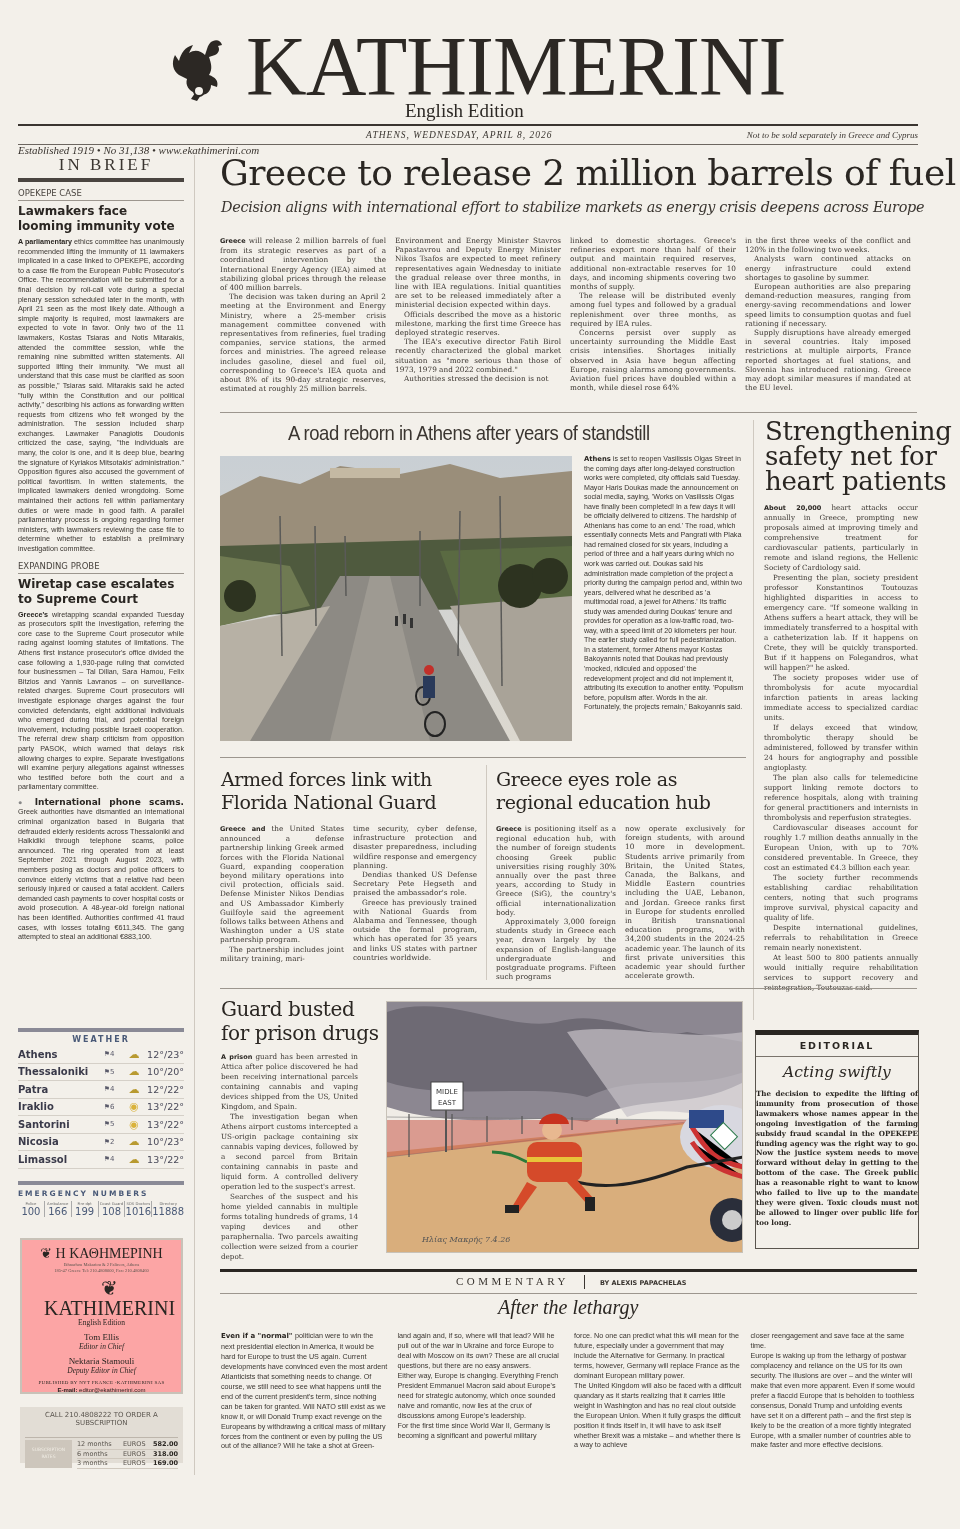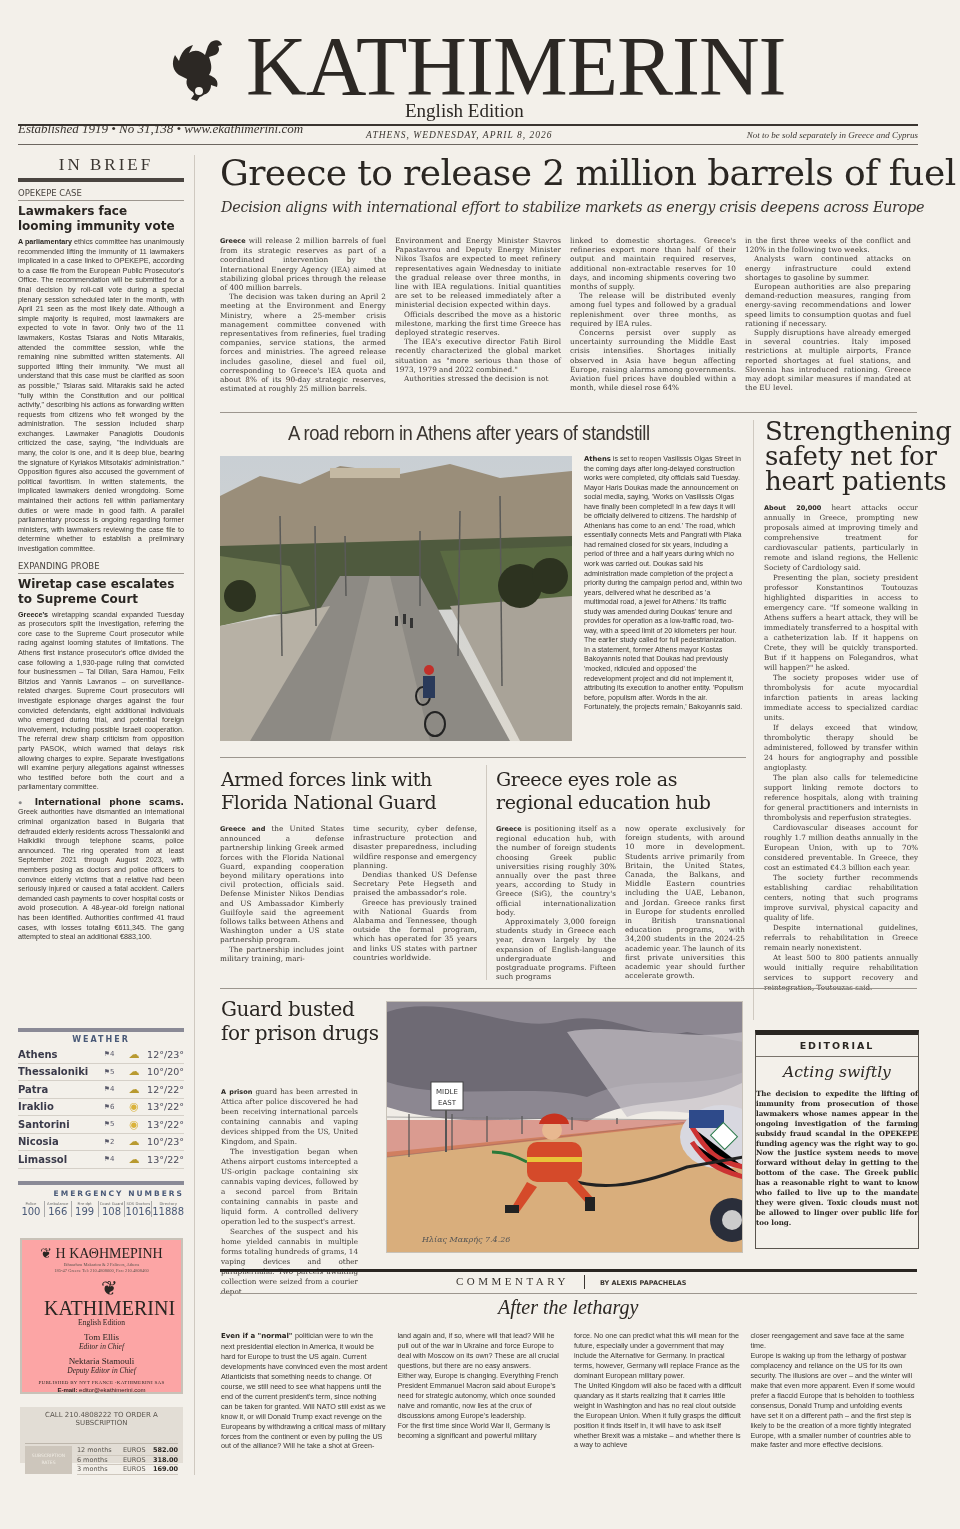--- a/index.html
+++ b/index.html
@@ -7,21 +7,21 @@
   body { position: relative; color: #2a2622; font-family: "DejaVu Serif", serif; }
 
   .abs { position: absolute; }
 
   
   #masthead-logo { left: 165px; top: 35px; width: 70px; height: 70px; }
   #masthead-title { left: 246px; top: 22px; font-family: "Liberation Serif", serif; font-size: 84px; letter-spacing: -1px; color: #2c2824; line-height: 90px; transform: scaleX(1.0); }
   #masthead-edition { left: 405px; top: 100px; font-family: "Liberation Serif", serif; font-size: 19px; color: #2c2824; }
   #masthead-rule-top { left: 18px; top: 124px; width: 900px; height: 1.5px; background: #3a3530; }
   #masthead-rule-bot { left: 18px; top: 144px; width: 900px; height: 1px; background: #6c6660; }
-  .dateline { top: 121px; font-family: "Liberation Serif", serif; font-style: italic; font-size: 13px; color: #3a3530; }
+  .dateline { top: 144px; font-family: "Liberation Serif", serif; font-style: italic; font-size: 11px; color: #3a3530; }
   #dateline-left { left: 18px; }
   #dateline-center { left: 366px; letter-spacing: 1px; font-size: 9.5px; top: 130px; }
   #dateline-right { right: 42px; font-size: 9px; top: 130px; }
 
   
   #left-col { left: 18px; top: 155px; width: 166px; }
   .col-vrule { width: 1px; background: #cfc9c0; }
   #inbrief-title { font-family: "Liberation Serif", serif; font-size: 17px; letter-spacing: 3px; text-align: center; color: #3a3530; padding-left: 10px; }
   #inbrief-bar { height: 4px; background: #4a4540; margin: 3px 0 6px 0; }
   .kicker { font-family: "DejaVu Sans", sans-serif; font-size: 8.5px; color: #4a4540; border-bottom: 1px solid #9c968e; padding-bottom: 2px; margin-bottom: 3px; }
@@ -34,41 +34,41 @@
   #weather { left: 18px; top: 1028px; width: 166px; }
   .weather-bar { height: 4px; background: #8a8a96; }
   #weather-title { text-align: center; font-family: "DejaVu Sans", sans-serif; font-size: 8px; letter-spacing: 2px; color: #4a5a78; font-weight: bold; margin: 3px 0 2px; }
   .weather-row { display: flex; align-items: center; height: 17.5px; border-bottom: 1px solid #d5d0c8; font-family: "DejaVu Sans", sans-serif; }
   .weather-city { width: 78px; font-size: 10px; font-weight: bold; color: #3a3a4a; }
   .weather-wind { width: 26px; font-size: 10px; color: #5a5a6a; text-align: center; }
   .weather-sky { width: 24px; font-size: 11px; color: #b89a30; text-align: center; }
   .weather-temp { flex: 1; text-align: right; font-size: 9.5px; color: #4a4a5a; }
 
   #emergency { left: 18px; top: 1181px; width: 166px; }
-  #emergency-title { text-align: right; font-family: "DejaVu Sans", sans-serif; font-size: 7.5px; letter-spacing: 2px; color: #4a5a78; font-weight: bold; margin: 4px 0 3px; }
+  #emergency-title { text-align: left; font-family: "DejaVu Sans", sans-serif; font-size: 7.5px; letter-spacing: 2px; color: #4a5a78; font-weight: bold; margin: 4px 0 3px; }
   #emergency-row { display: flex; justify-content: space-between; }
   .em-cell { text-align: center; border-right: 1px solid #aaa; flex: 1; }
   .em-cell:last-child { border-right: none; }
   .em-label { font-family: "DejaVu Sans", sans-serif; font-size: 3.8px; color: #6a6a6a; }
   .em-num { font-family: "DejaVu Sans", sans-serif; font-size: 10px; color: #4a5a78; }
 
   
   #pubbox { left: 20px; top: 1238px; width: 163px; height: 156px; border: 2px solid #c8c2b8; background: #fca5a5; text-align: center; padding-top: 5px; }
   #pub-greek { font-family: "Liberation Serif", serif; font-size: 14px; color: #2a2622; }
   .pub-addr { font-family: "Liberation Serif", serif; font-size: 4.5px; color: #5a554e; line-height: 6px; }
   #pub-mast { font-family: "Liberation Serif", serif; font-size: 20px; color: #2a2622; margin-top: 4px; line-height: 20px; padding-left: 16px; }
   #pub-ed { font-family: "Liberation Serif", serif; font-size: 7.5px; }
   .pub-name { font-family: "Liberation Serif", serif; font-size: 9px; margin-top: 5px; }
   .pub-role { font-family: "Liberation Serif", serif; font-style: italic; font-size: 7.5px; }
   #pub-publisher { font-family: "Liberation Serif", serif; font-size: 5px; margin-top: 5px; letter-spacing: 0.3px; }
   #pub-email { font-family: "Liberation Sans", sans-serif; font-size: 6px; margin-top: 2px; }
 
   
   #subbox { left: 20px; top: 1407px; width: 163px; height: 56px; background: #e2ddd5; padding: 4px 5px; }
-  #sub-call { font-family: "DejaVu Sans", sans-serif; font-size: 7px; color: #5a554e; text-align: center; border-bottom: 1px solid #bdb6ac; padding-bottom: 16px; }
+  #sub-call { font-family: "DejaVu Sans", sans-serif; font-size: 7px; color: #5a554e; text-align: center; border-bottom: 1px solid #bdb6ac; padding-bottom: 10px; }
   #sub-grid { display: flex; margin-top: 2px; }
   #sub-label { width: 48px; background: #cdc6bc; color: #f0ece4; font-family: "DejaVu Sans", sans-serif; font-size: 4.5px; text-align: center; padding-top: 6px; height: 28px; line-height: 7px; }
   #sub-rows { flex: 1; padding-left: 5px; }
   .sub-row { display: flex; font-family: "DejaVu Sans", sans-serif; font-size: 6.5px; color: #5a554e; height: 9.5px; border-bottom: 1px solid #cfc8be; }
   .sub-term { width: 46px; }
   .sub-cur { width: 30px; }
   .sub-price { flex: 1; text-align: right; font-weight: bold; color: #2a2622; }
 
   
   #lead-headline { left: 220px; top: 152px; font-family: "DejaVu Serif", serif; font-size: 36px; color: #2a2622; letter-spacing: -0.6px; white-space: nowrap; }
@@ -99,21 +99,21 @@
   .h2 { font-family: "DejaVu Serif", serif; font-size: 19px; line-height: 23px; color: #2a2622; letter-spacing: -0.4px; }
   #armed-headline { left: 221px; top: 768px; }
   #armed-body { left: 220px; top: 824px; width: 258px; }
   #armed-body .bodycol { width: 124px; }
   #edu-headline { left: 496px; top: 768px; }
   #edu-body { left: 496px; top: 824px; width: 250px; }
   #edu-body .bodycol { width: 120px; }
 
   
   #prison-headline { left: 221px; top: 997px; }
-  #prison-body { left: 221px; top: 1052px; width: 137px; margin-top: 35px; }
+  #prison-body { left: 221px; top: 1052px; width: 137px; }
   #prison-body .bodycol { width: 137px; font-size: 7.2px; line-height: 10px; }
 
   
   #cartoon { left: 386px; top: 1001px; width: 357px; height: 252px; overflow: hidden; border: 1px solid #c8c2b8; }
 
   
   #editorial { left: 755px; top: 1030px; width: 164px; height: 219px; border: 1.5px solid #5a554e; border-top: 5px solid #2a2622; padding: 5px 0; }
   #ed-label { font-family: "DejaVu Sans", sans-serif; font-weight: bold; font-size: 9.5px; letter-spacing: 2px; text-align: center; color: #2a2622; border-bottom: 1px solid #7a746c; padding-bottom: 5px; }
   #ed-title { font-family: "DejaVu Serif", serif; font-style: italic; font-size: 15.5px; text-align: center; margin: 6px 0 8px; color: #2a2622; }
   #ed-body { font-family: "DejaVu Serif", serif; font-weight: bold; font-size: 7.1px; line-height: 9.9px; color: #2a2622; text-align: justify; }

